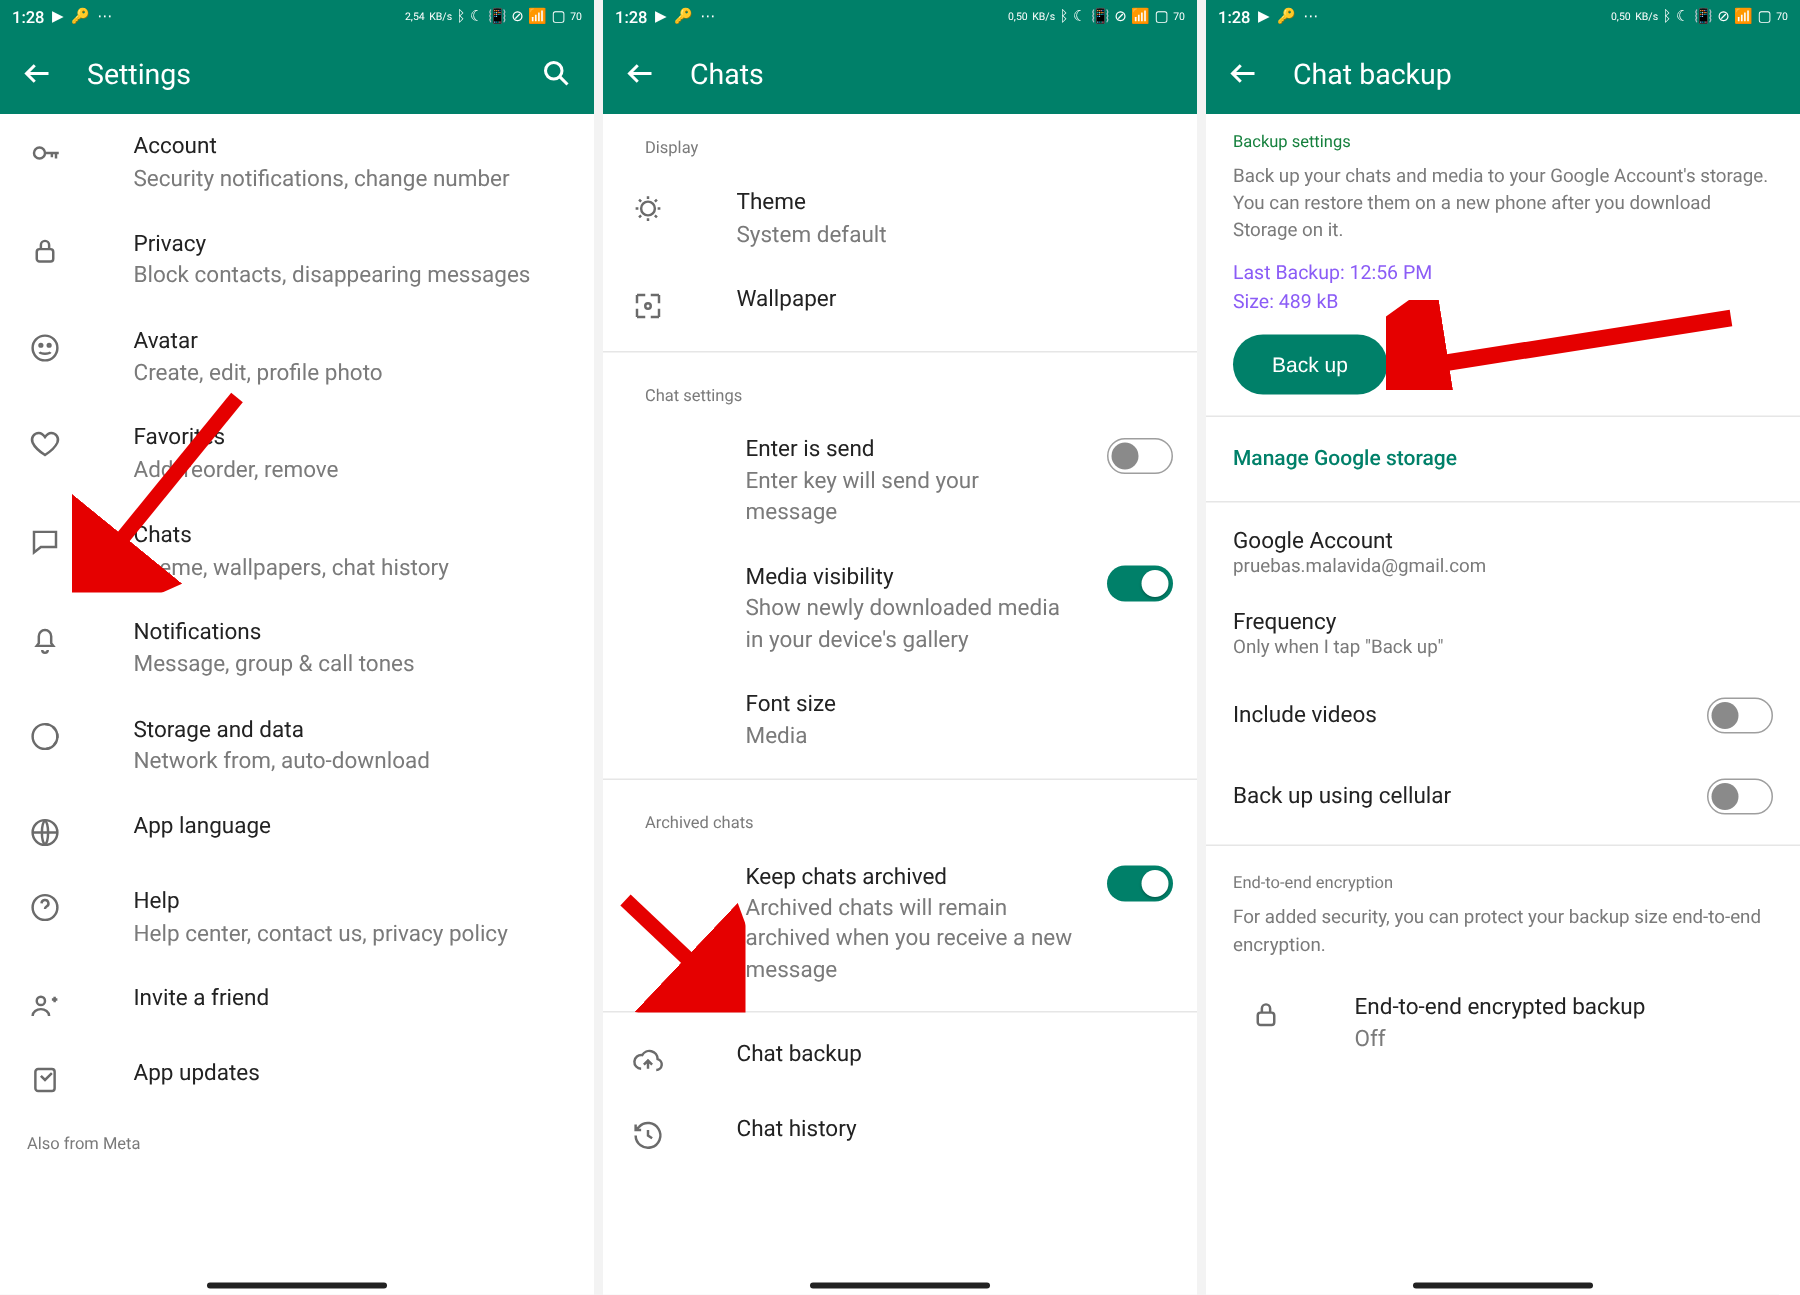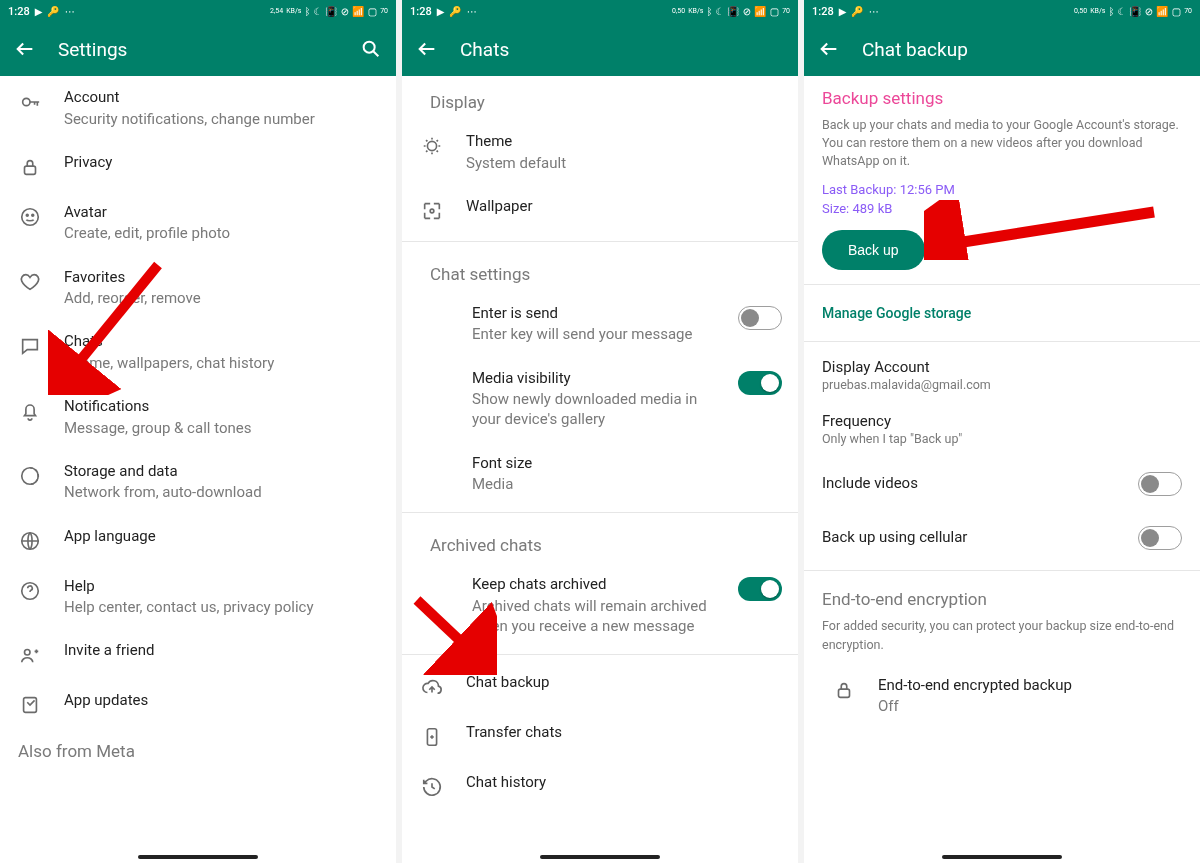--- a/index.html
+++ b/index.html
@@ -39,34 +39,34 @@
     height: 54px;
     display: flex;
     align-items: center;
     padding: 0 14px;
     gap: 22px;
   }
   .app-bar .title { font-size: 19px; font-weight: 400; flex: 1; }
   .app-bar .icon-btn { width: 22px; height: 22px; display: flex; align-items: center; justify-content: center; }
   .content { flex: 1; overflow-y: auto; background: #fff; }
   .section-hdr {
-    color: #7a7a7a; font-size: 17px; padding: 16px 18px 8px 28px;
+    color: #7a7a7a; font-size: 11px; padding: 16px 18px 8px 28px;
   }
   .section-hdr.tight { padding: 12px 18px 4px 18px; }
   .list-item {
     display: flex; align-items: flex-start; padding: 12px 16px 12px 18px;
     gap: 22px;
   }
   .list-item.indent { padding-left: 70px; }
   .list-item .ic {
     width: 24px; height: 24px; flex-shrink: 0; color: #6b6b6b;
     display: flex; align-items: center; justify-content: center;
     margin-top: 2px;
   }
-  .list-item .txt { flex: 1; }
+  .list-item .txt { flex: 1; margin-left: 25px; }
   .li-title { font-size: 15px; color: #222; line-height: 1.3; }
   .li-sub { font-size: 15px; color: #7a7a7a; line-height: 1.35; margin-top: 1px; }
   .divider { height: 1px; background: #e6e6e6; margin: 6px 0; }
   .toggle {
     width: 44px; height: 24px; border-radius: 14px; position: relative;
     flex-shrink: 0; margin-top: 2px;
   }
   .toggle.on { background: #008069; }
   .toggle.off { background: #fff; border: 1.5px solid #9e9e9e; }
   .toggle .knob {
@@ -155,20 +155,21 @@
 
     <div class="list-item">
       <span class="ic">
           <svg width="22" height="22" viewBox="0 0 24 24" fill="none" stroke="#6b6b6b" stroke-width="1.8">
             <rect x="6" y="11" width="12" height="9" rx="2"></rect>
             <path d="M9 11V8a3 3 0 0 1 6 0v3"></path>
           </svg>
         </span>
       <div class="txt">
           <div class="li-title">Privacy</div>
+          <div class="li-sub">Block contacts, disappearing messages</div>
         </div>
     </div>
 
     <div class="list-item">
       <span class="ic">
           <svg width="22" height="22" viewBox="0 0 24 24" fill="none" stroke="#6b6b6b" stroke-width="1.8">
             <circle cx="12" cy="12" r="9"></circle>
             <circle cx="9" cy="10" r="1"></circle>
             <circle cx="15" cy="10" r="1"></circle>
             <path d="M8 15c1 1.5 7 1.5 8 0"></path>
@@ -398,31 +399,20 @@
           <svg width="22" height="22" viewBox="0 0 24 24" fill="none" stroke="#6b6b6b" stroke-width="1.8">
             <path d="M7 18a5 5 0 1 1 .8-9.95A6 6 0 0 1 19 11a4 4 0 0 1-1 7.87"></path>
             <path d="M12 12v6M9 15l3-3 3 3"></path>
           </svg>
         </span>
       <div class="txt">
           <div class="li-title">Chat backup</div>
         </div>
     </div>
 
-    <div class="list-item">
-      <span class="ic">
-          <svg width="22" height="22" viewBox="0 0 24 24" fill="none" stroke="#6b6b6b" stroke-width="1.8">
-            <rect x="7" y="3" width="10" height="18" rx="2"></rect>
-            <path d="M10 12h4M12 10v4"></path>
-          </svg>
-        </span>
-      <div class="txt">
-          <div class="li-title">Transfer chats</div>
-        </div>
-    </div>
 
     <div class="list-item">
       <span class="ic">
           <svg width="22" height="22" viewBox="0 0 24 24" fill="none" stroke="#6b6b6b" stroke-width="1.8">
             <path d="M3 12a9 9 0 1 0 2.5-6.3L3 8M3 4v4h4"></path>
             <path d="M12 8v4l3 2"></path>
           </svg>
         </span>
       <div class="txt">
           <div class="li-title">Chat history</div>
@@ -463,33 +453,33 @@
   </div>
   <div class="app-bar">
     <span class="icon-btn">
       <svg width="22" height="22" viewBox="0 0 24 24" fill="none" stroke="#fff" stroke-width="2.2">
           <path d="M20 12H4M10 6l-6 6 6 6"></path>
         </svg>
     </span>
     <span class="title">Chat backup</span>
   </div>
   <div class="content">
-    <div class="section-hdr tight" style="color:#ec4899">Backup settings</div>
-    <div class="p3-desc">Back up your chats and media to your Google Account's storage. You can restore them on a new videos after you download WhatsApp on it.</div>
+    <div class="section-hdr tight" style="color:#15803d">Backup settings</div>
+    <div class="p3-desc">Back up your chats and media to your Google Account's storage. You can restore them on a new phone after you download Storage on it.</div>
     <div class="p3-line">Last Backup: 12:56 PM</div>
     <div class="p3-line" style="margin-bottom:12px">Size: 489 kB</div>
     <div class="p3-block" style="margin:8px 0 14px">
       <button class="pill-btn">Back up</button>
     </div>
     <div class="divider"></div>
     <div class="p3-link">Manage Google storage</div>
     <div class="divider"></div>
 
     <div class="p3-item">
-      <div class="ttl">Display Account</div>
+      <div class="ttl">Google Account</div>
       <div class="sub">pruebas.malavida@gmail.com</div>
     </div>
 
     <div class="p3-item">
       <div class="ttl">Frequency</div>
       <div class="sub">Only when I tap "Back up"</div>
     </div>
 
     <div class="p3-toggle-row">
       <span class="lbl">Include videos</span>

